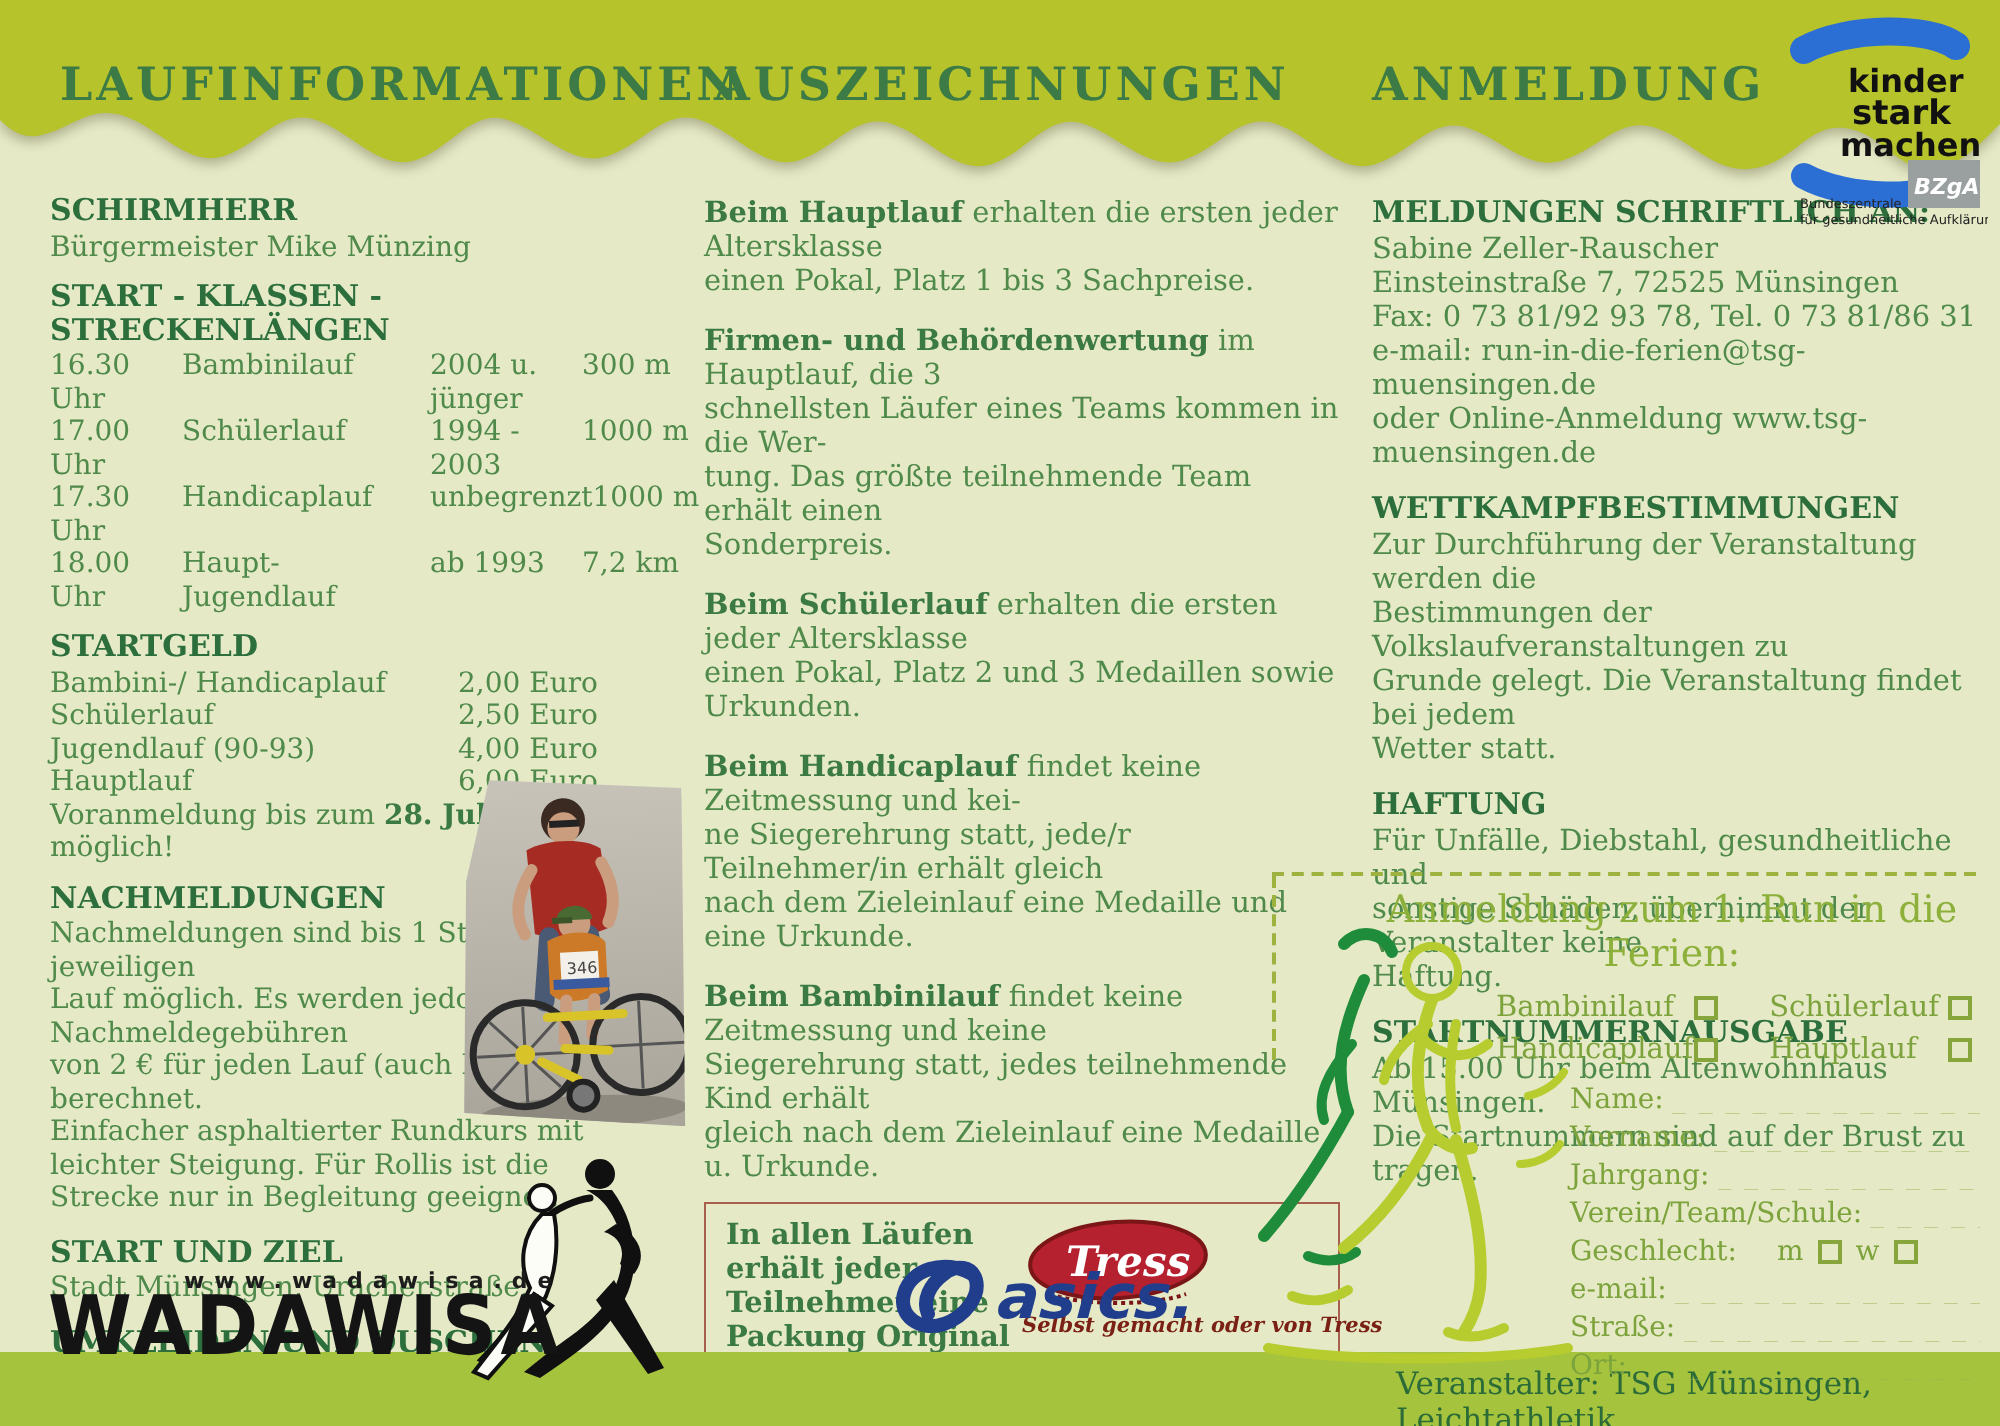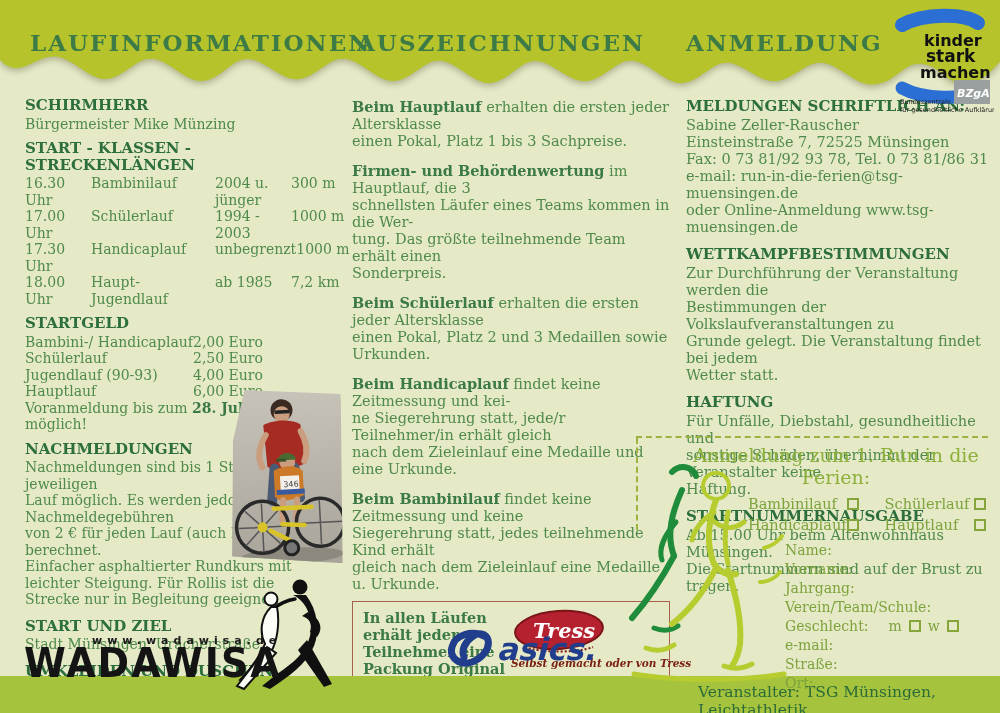--- a/index.html
+++ b/index.html
@@ -17,21 +17,21 @@
   .col-right{left:686px;top:98px;width:304px;font-size:14.5px;line-height:17px;}
   .sect{font-weight:bold;font-size:15px;color:#2c6f3d;margin:0 0 2px;}
   .txt{color:#4f8a4b;margin:0;white-space:pre-line;}
   b.lead{color:#3b7a43;}
   .mt8{margin-top:8px}.mt10{margin-top:10px}
   .mb12{margin-bottom:12px}
 
   
   .sk-row{display:grid;grid-template-columns:66px 124px 1fr 56px;color:#4f8a4b;}
   .sk-row .num{text-align:left;}
-  .sg-row{display:grid;grid-template-columns:168px 1fr;color:#4f8a4b;}
+  .sg-row{display:grid;grid-template-columns:168px 1fr;color:#4f8a4b;gap:36px;}
 
   
   .tressbox{border:1px solid #a8604e;margin-top:8px;padding:7px 8px 6px 10px;
             display:flex;justify-content:space-between;}
   .tressbox .bold-green{font-weight:bold;color:#3b7a43;white-space:pre-line;margin:0;}
   .tress-art{width:150px;display:flex;flex-direction:column;align-items:flex-start;}
   .tress-caption{font-style:italic;font-weight:bold;font-size:10.5px;color:#7a2014;white-space:nowrap;}
 
   
   .asics{position:absolute;left:448px;top:629px;display:flex;align-items:center;gap:5px;}
@@ -123,21 +123,21 @@
     </div>
     <div class="sk-row">
       <span>17.30 Uhr</span>
       <span>Handicaplauf</span>
       <span>unbegrenzt</span>
       <span class="num">1000 m</span>
     </div>
     <div class="sk-row">
       <span>18.00 Uhr</span>
       <span>Haupt-Jugendlauf</span>
-      <span>ab 1985</span>
+      <span>ab 1993</span>
       <span class="num">7,2 km</span>
     </div>
 
     <h3 class="sect mt8">STARTGELD</h3>
     <div class="sg-row">
       <span>Bambini-/ Handicaplauf</span>
       <span>2,00 Euro</span>
     </div>
     <div class="sg-row">
       <span>Schülerlauf</span>

